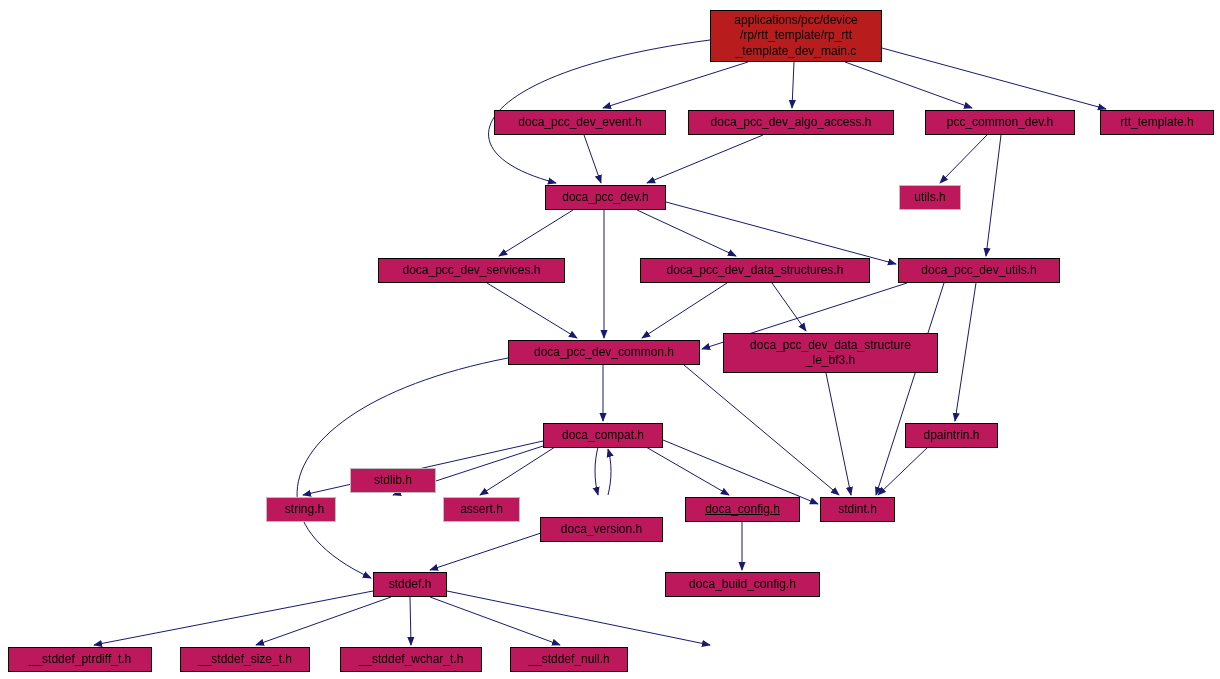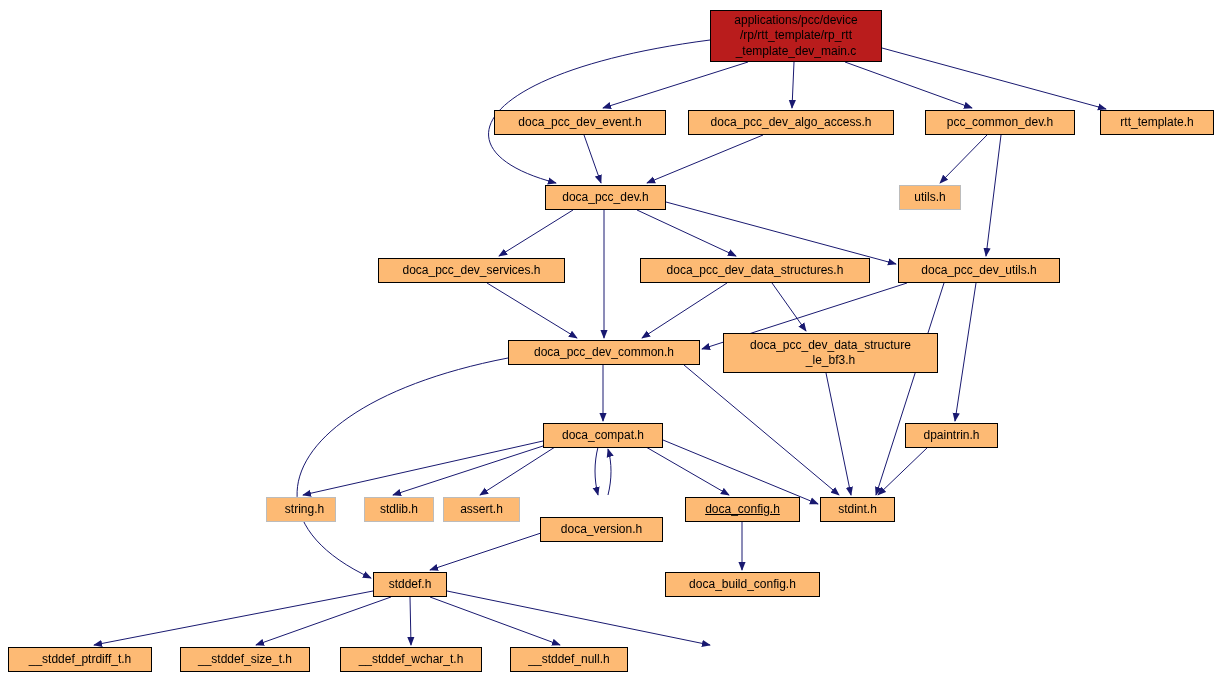--- a/index.html
+++ b/index.html
@@ -2,21 +2,21 @@
 <html><head>
 <meta charset="utf-8">
 <style>
   html,body{margin:0;padding:0;background:#ffffff;}
   body{width:1220px;height:679px;position:relative;font-family:"Liberation Sans","DejaVu Sans",sans-serif;}
   #graph{position:absolute;left:0;top:0;width:1220px;height:679px;}
   #edges{position:absolute;left:0;top:0;z-index:1;}
   .edge{fill:none;stroke-width:1;}
   .node{
     position:absolute;z-index:2;box-sizing:border-box;
-    background:#fdba74;border:1px solid #000000;color:#000000;
+    background:#be185d;border:1px solid #000000;color:#000000;
     display:flex;align-items:center;justify-content:center;
     text-align:center;font-size:12px;line-height:1.28;white-space:pre-line;
     cursor:pointer;
   }
   .node.main{cursor:default;}
   .node.muted{cursor:default;}
 </style>
 </head>
 <body>
 
@@ -78,21 +78,21 @@
     <div class="node normal" style="left: 545px; top: 185px; width: 121px; height: 25px;">doca_pcc_dev.h</div>
     <div class="node normal" style="left: 378px; top: 258px; width: 187px; height: 25px;">doca_pcc_dev_services.h</div>
     <div class="node normal" style="left: 640px; top: 258px; width: 230px; height: 25px;">doca_pcc_dev_data_structures.h</div>
     <div class="node normal" style="left: 898px; top: 258px; width: 162px; height: 25px;">doca_pcc_dev_utils.h</div>
     <div class="node normal" style="left: 508px; top: 340px; width: 192px; height: 25px;">doca_pcc_dev_common.h</div>
     <div class="node normal" style="left: 723px; top: 333px; width: 215px; height: 40px;">doca_pcc_dev_data_structure
 _le_bf3.h</div>
     <div class="node normal" style="left: 905px; top: 423px; width: 93px; height: 25px;">dpaintrin.h</div>
     <div class="node normal" style="left: 543px; top: 423px; width: 120px; height: 25px;">doca_compat.h</div>
     <div class="node muted" style="left: 266px; top: 497px; width: 70px; height: 25px; border-color: rgb(188, 188, 188); padding-left: 7px;">string.h</div>
-    <div class="node muted" style="left: 350px; top: 497px; width: 70px; height: 25px; border-color: rgb(188, 188, 188); margin-left: 14px;">stdlib.h</div>
+    <div class="node muted" style="left: 350px; top: 468px; width: 86px; height: 25px; border-color: rgb(188, 188, 188);">stdlib.h</div>
     <div class="node muted" style="left: 443px; top: 497px; width: 77px; height: 25px; border-color: rgb(188, 188, 188);">assert.h</div>
     <div class="node normal" style="left: 540px; top: 497px; width: 123px; height: 25px; margin-top: 20px;">doca_version.h</div>
     <div class="node normal" style="left: 685px; top: 497px; width: 115px; height: 25px; text-decoration: underline;">doca_config.h</div>
     <div class="node normal" style="left: 820px; top: 497px; width: 75px; height: 25px;">stdint.h</div>
     <div class="node normal" style="left: 373px; top: 572px; width: 74px; height: 25px;">stddef.h</div>
     <div class="node normal" style="left: 665px; top: 572px; width: 155px; height: 25px;">doca_build_config.h</div>
     <div class="node normal" style="left: 8px; top: 647px; width: 144px; height: 25px;">__stddef_ptrdiff_t.h</div>
     <div class="node normal" style="left: 180px; top: 647px; width: 130px; height: 25px;">__stddef_size_t.h</div>
     <div class="node normal" style="left: 340px; top: 647px; width: 142px; height: 25px;">__stddef_wchar_t.h</div>
     <div class="node normal" style="left: 510px; top: 647px; width: 118px; height: 25px;">__stddef_null.h</div>

